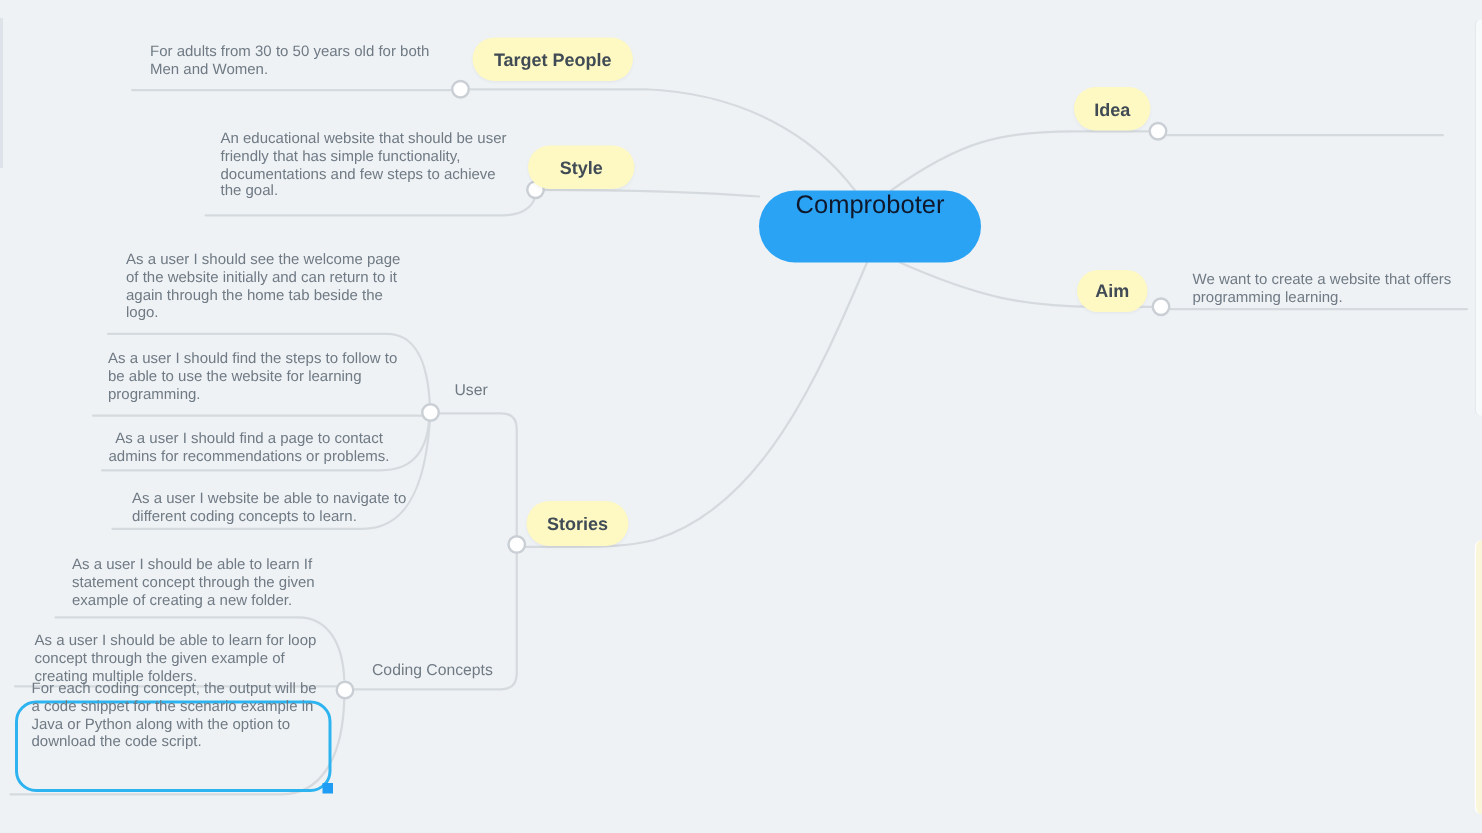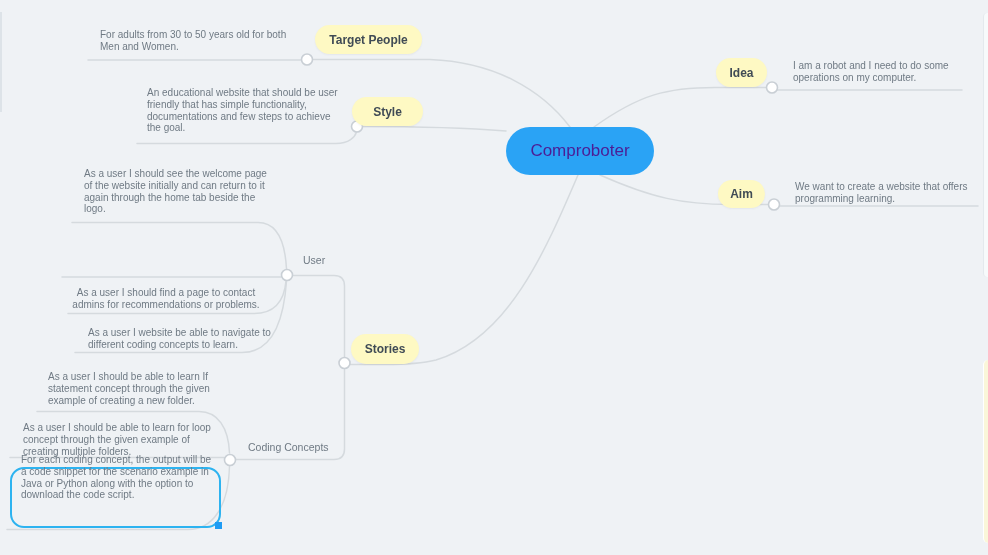--- a/index.html
+++ b/index.html
@@ -4,21 +4,21 @@
 <style>
   html,body{margin:0;padding:0;}
   body{font-family:"Liberation Sans","DejaVu Sans",sans-serif;background:#e9edf1;}
   .canvas{position:relative;width:988px;height:555px;background:#eff2f5;overflow:hidden;}
   svg.links{position:absolute;left:0;top:0;width:988px;height:555px;}
   svg.links path{fill:none;stroke:#d5dade;stroke-width:1.5;stroke-linecap:round;}
   svg.links circle{fill:#ffffff;stroke:#c9cfd5;stroke-width:1.6;}
   .pill{position:absolute;background:#fef9c3;border-radius:15px;display:flex;align-items:center;justify-content:center;
         font-weight:bold;font-size:12px;color:#404b55;box-shadow:0 1px 2px rgba(60,70,80,0.06);cursor:pointer;}
   .root-pill{position:absolute;left:506px;top:127px;width:148px;height:48px;border-radius:24px;background:#2aa3f5;
-        display:flex;align-items:center;justify-content:center;color:#4c1d95;font-size:17px;cursor:pointer;}
+        display:flex;justify-content:center;color:#0f172a;font-size:17px;cursor:pointer;}
   .note{position:absolute;font-size:10px;line-height:11.8px;color:#6f7a84;white-space:pre-line;cursor:text;}
   .note.center{text-align:center;}
   .plain-label{position:absolute;font-size:10.5px;color:#6f7a84;cursor:pointer;}
   .sel-bubble{position:absolute;left:10px;top:467px;width:211px;height:61px;border:2px solid #2db3f0;border-radius:14px;
         box-sizing:border-box;cursor:pointer;}
   .sel-handle{position:absolute;left:215px;top:522px;width:7px;height:7px;background:#1f9cf4;cursor:nwse-resize;}
   .edge-line-left{position:absolute;left:0;top:12px;width:2px;height:100px;background:#dde3e8;}
   .edge-strip-white{position:absolute;left:983px;top:13px;width:5px;height:264px;background:#f7fafb;
         border-left:1px solid #e4e9ed;border-radius:4px 0 0 4px;}
   .edge-strip-yellow{position:absolute;left:983px;top:360px;width:5px;height:183px;background:#faf6d9;
@@ -74,39 +74,40 @@
     <span>Style</span>
   </div>
   <div class="note" style="left:147px;top:87px;">An educational website that should be user
 friendly that has simple functionality,
 documentations and few steps to achieve
 the goal.</div>
 
   <div class="pill" style="left:716px;top:58px;width:51px;height:29px;">
     <span>Idea</span>
   </div>
-  <div class="note" style="left:793px;top:60px;">I am a robot and I need to do some
-operations on my computer.</div>
 
   <div class="pill" style="left:718px;top:180px;width:47px;height:28px;">
     <span>Aim</span>
   </div>
   <div class="note" style="left:795px;top:181px;">We want to create a website that offers
 programming learning.</div>
 
   <div class="pill" style="left:351px;top:334px;width:68px;height:30px;">
     <span>Stories</span>
   </div>
 
   <div class="plain-label" style="left:303px;top:254px;">User</div>
 
   <div class="note" style="left:84px;top:168px;">As a user I should see the welcome page
 of the website initially and can return to it
 again through the home tab beside the
 logo.</div>
+  <div class="note" style="left:72px;top:234px;">As a user I should find the steps to follow to
+be able to use the website for learning
+programming.</div>
   <div class="note center" style="left:57px;top:287px;width:218px;">As a user I should find a page to contact
 admins for recommendations or problems.</div>
   <div class="note" style="left:88px;top:327px;">As a user I website be able to navigate to
 different coding concepts to learn.</div>
 
   <div class="plain-label" style="left:248px;top:441px;">Coding Concepts</div>
 
   <div class="note" style="left:48px;top:371px;">As a user I should be able to learn If
 statement concept through the given
 example of creating a new folder.</div>

